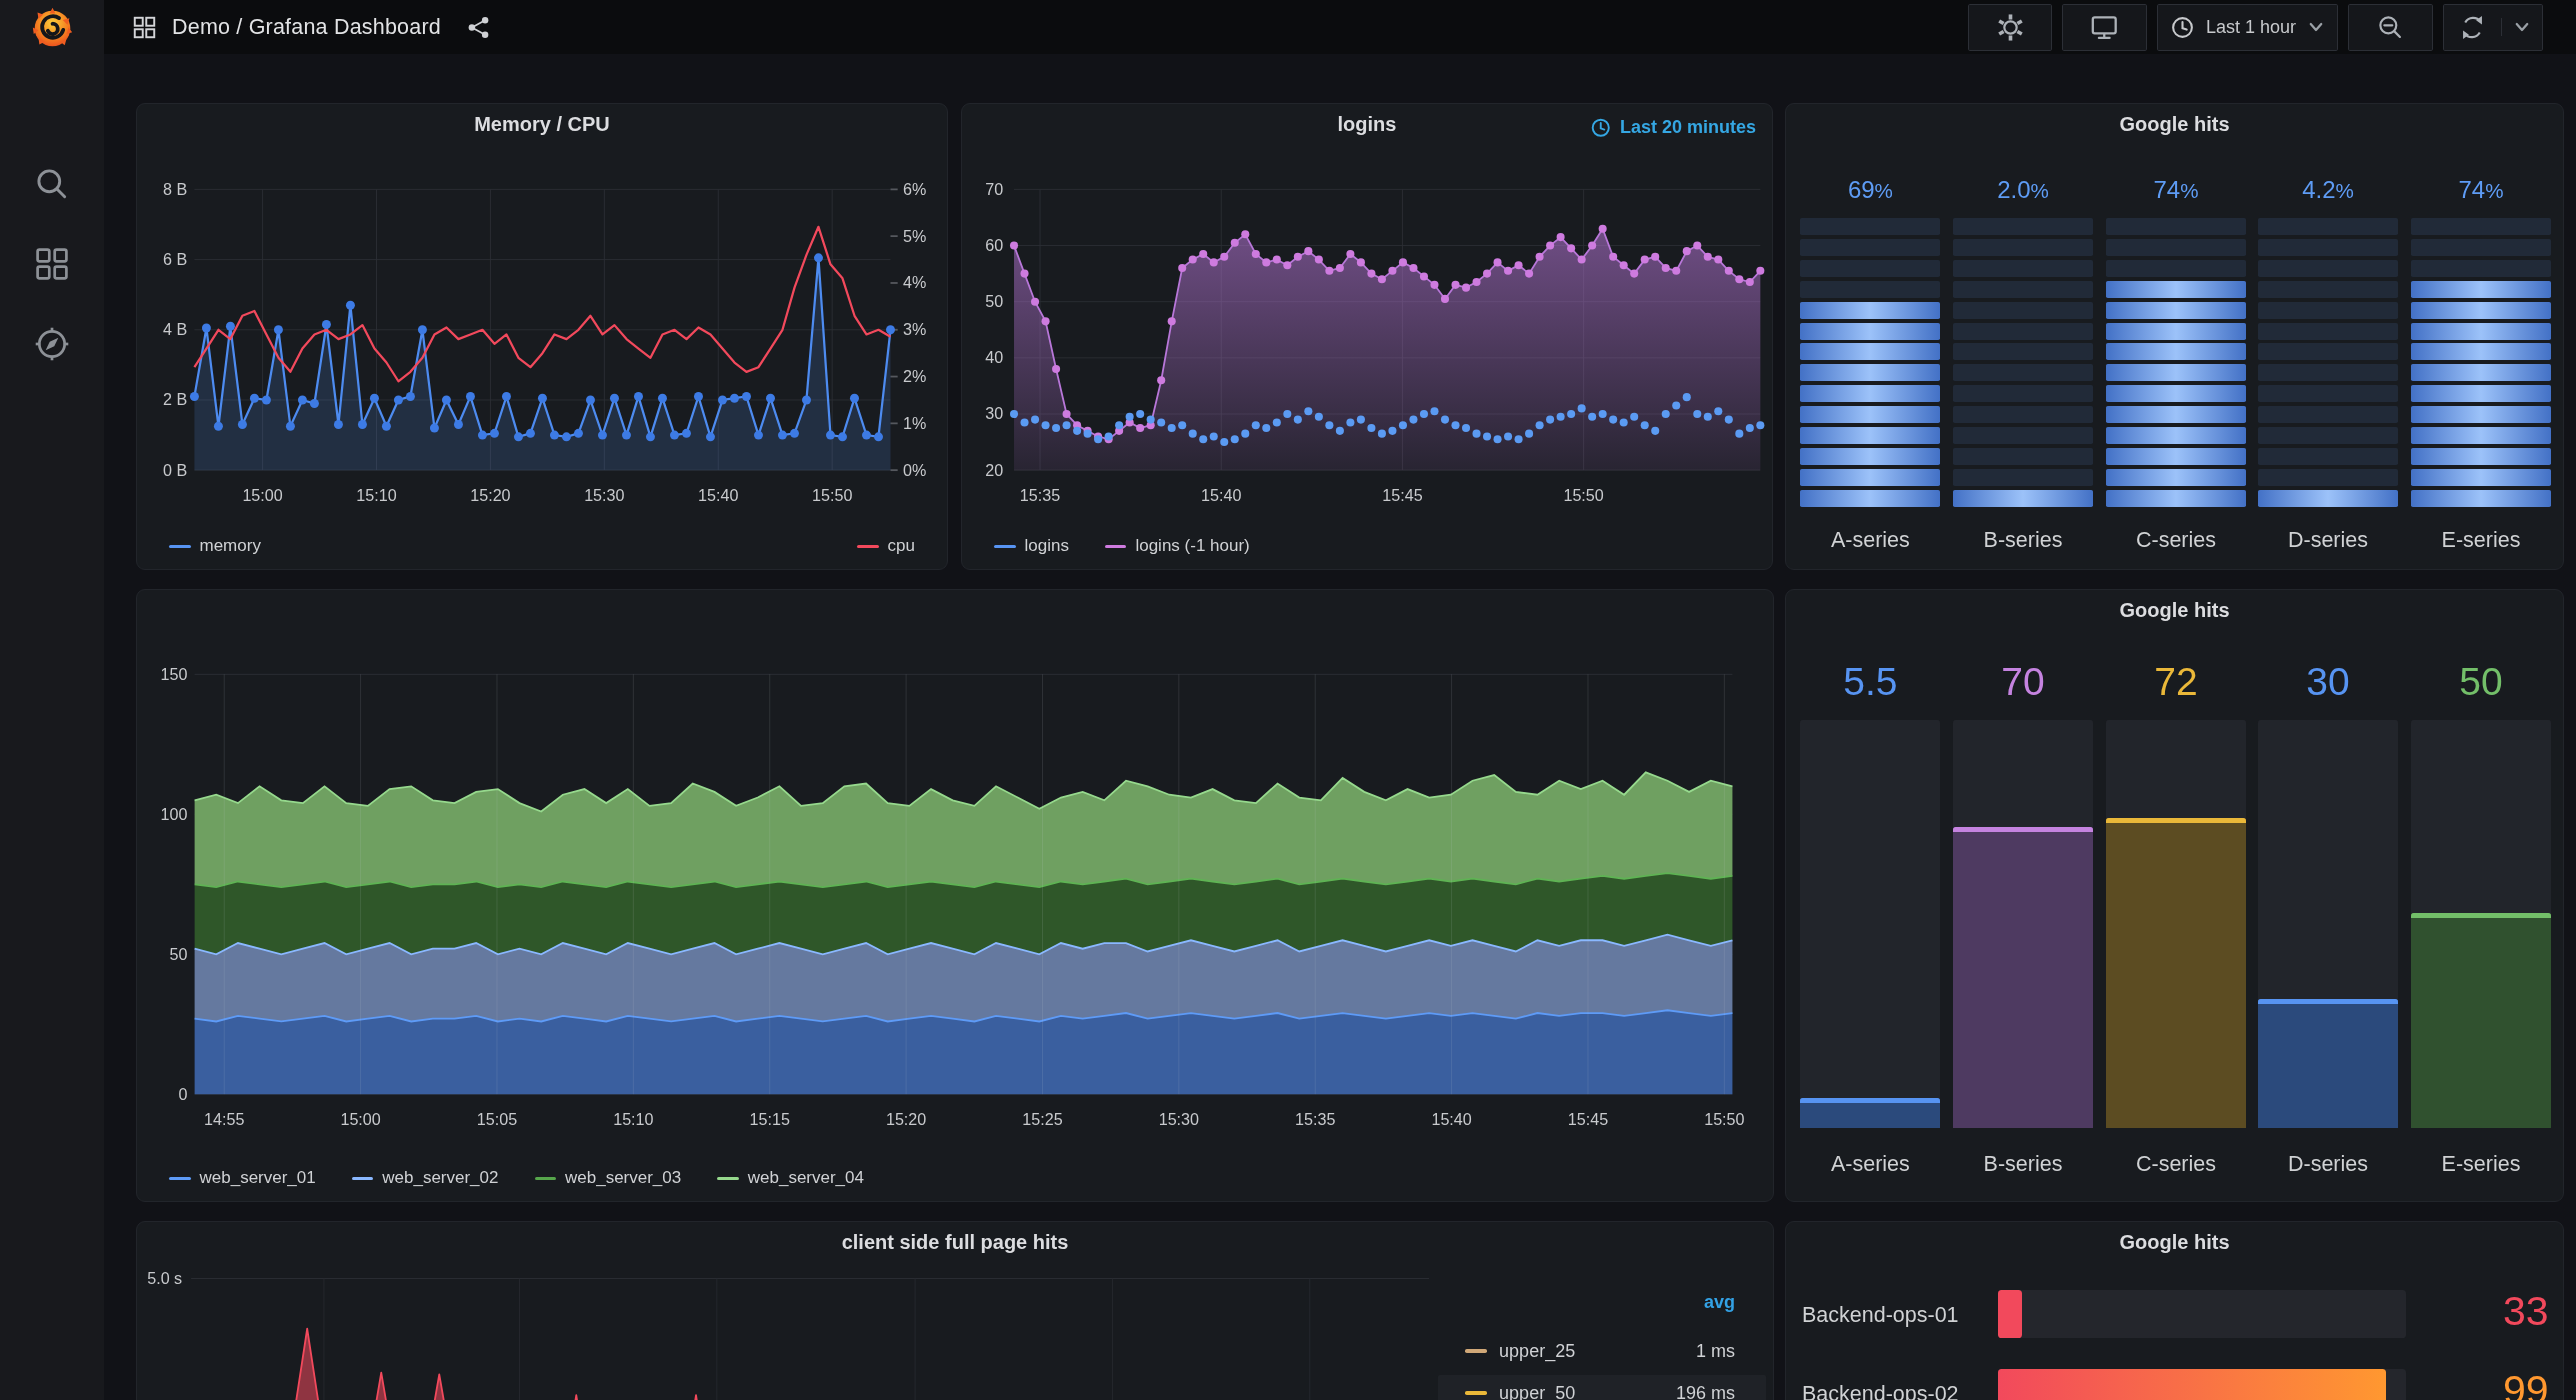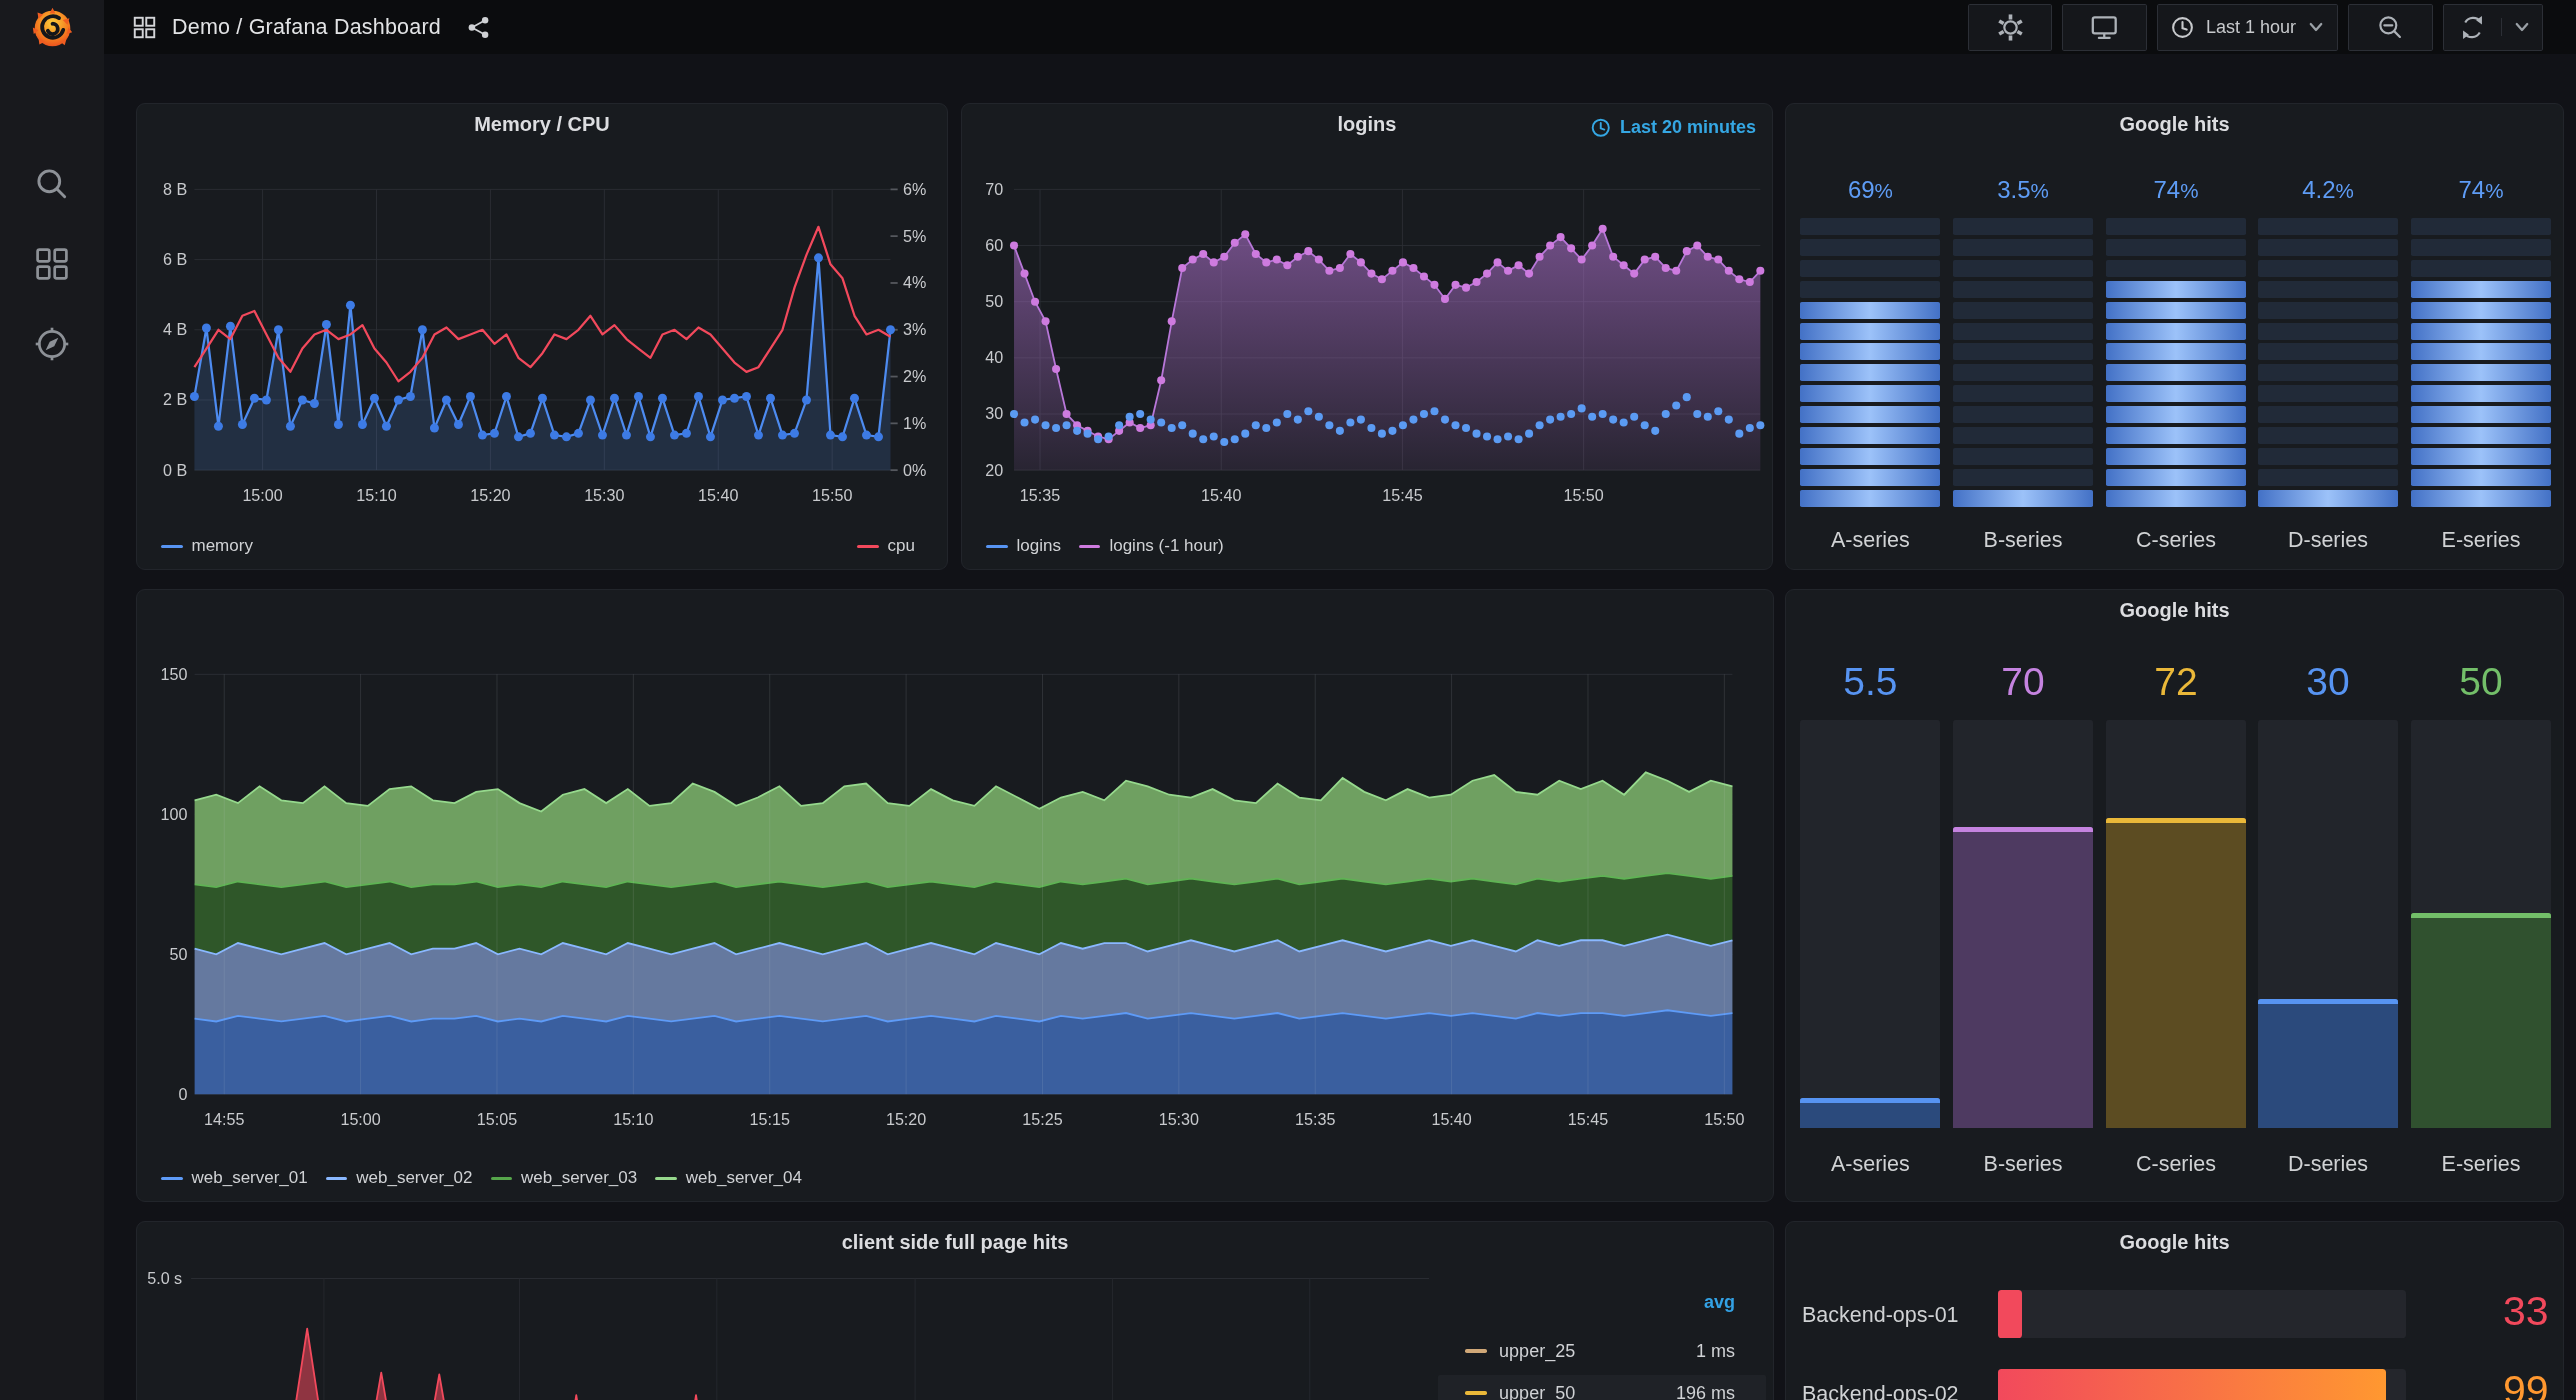--- a/index.html
+++ b/index.html
@@ -24,21 +24,21 @@
   .sidebar{position:absolute;left:0;top:0;width:104px;height:1400px;background:#18191d;z-index:6;}
   .logo-box{height:54px;display:flex;align-items:center;justify-content:center;}
   .side-icons{display:flex;flex-direction:column;align-items:center;gap:41px;margin-top:110px;}
   .side-icon{width:39px;height:39px;display:flex;align-items:center;justify-content:center;cursor:pointer;}
   
   .panel{position:absolute;background:#181b1f;border:0.9px solid #22252b;border-radius:9px;overflow:hidden;}
   .panel-title{position:absolute;top:9px;left:0;right:0;text-align:center;font-size:20px;font-weight:600;
     color:#dcdde0;z-index:3;cursor:pointer;}
   .chart-svg{position:absolute;left:0;top:0;}
   .chart-svg text{font-family:"Liberation Sans",sans-serif;}
-  .legend{position:absolute;left:24px;right:32px;bottom:12.6px;display:flex;gap:18px;z-index:3;}
+  .legend{position:absolute;left:32px;right:32px;bottom:12.6px;display:flex;gap:36px;z-index:3;}
   .legend.spread{justify-content:space-between;}
   .legend-item{display:flex;align-items:center;gap:9px;font-size:17px;color:#d0d2d5;cursor:pointer;}
   .legend-dash{width:21.5px;height:3.6px;border-radius:1.8px;}
   .time-override{position:absolute;top:12.6px;right:16px;display:flex;align-items:center;gap:8px;
     color:#35a7e3;font-size:18px;font-weight:600;z-index:4;cursor:pointer;}
   
   .gh-col{position:absolute;}
   .gh-value{position:absolute;text-align:center;font-weight:500;}
   .gh-value .num{font-size:24px;}
   .gh-value .suffix{font-size:20.6px;}
@@ -504,21 +504,21 @@
       <div class="led-seg lit" style="top: 260px; height: 17px;"></div>
       <div class="led-seg lit" style="top: 281px; height: 17px;"></div>
       <div class="led-seg lit" style="top: 302px; height: 17px;"></div>
       <div class="led-seg lit" style="top: 323px; height: 17px;"></div>
       <div class="led-seg lit" style="top: 344px; height: 17px;"></div>
       <div class="led-seg lit" style="top: 365px; height: 17px;"></div>
       <div class="led-seg lit" style="top: 386px; height: 17px;"></div>
       <div class="gh-label" style="left: 0px; top: 424px; width: 100%;">A-series</div>
     </div>
     <div class="gh-col" style="left: 167px; top: 0px; width: 140px; height: 465px;">
-      <div class="gh-value" style="left: 0px; top: 72px; width: 100%; color: rgb(94, 156, 245);"><span class="num">3.5</span><span class="suffix">%</span></div>
+      <div class="gh-value" style="left: 0px; top: 72px; width: 100%; color: rgb(94, 156, 245);"><span class="num">2.0</span><span class="suffix">%</span></div>
       <div class="led-seg" style="top: 114px; height: 17px;"></div>
       <div class="led-seg" style="top: 135px; height: 17px;"></div>
       <div class="led-seg" style="top: 156px; height: 17px;"></div>
       <div class="led-seg" style="top: 177px; height: 17px;"></div>
       <div class="led-seg" style="top: 198px; height: 17px;"></div>
       <div class="led-seg" style="top: 219px; height: 17px;"></div>
       <div class="led-seg" style="top: 239px; height: 17px;"></div>
       <div class="led-seg" style="top: 260px; height: 17px;"></div>
       <div class="led-seg" style="top: 281px; height: 17px;"></div>
       <div class="led-seg" style="top: 302px; height: 17px;"></div>

